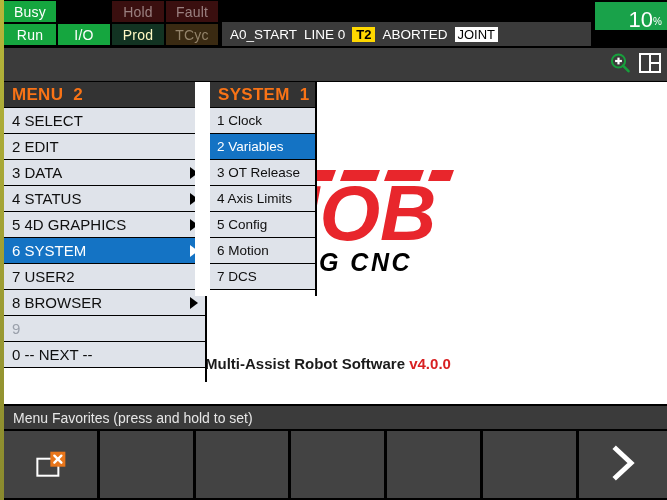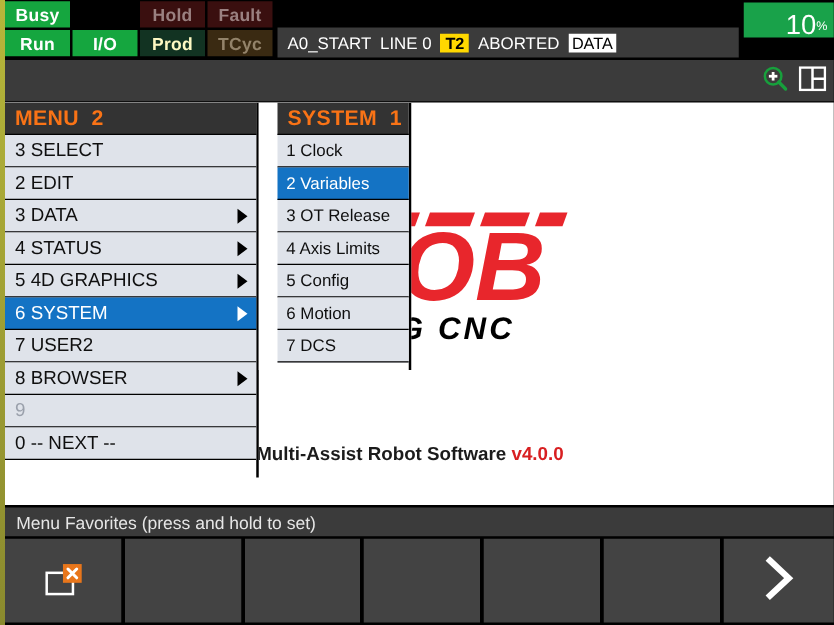--- a/index.html
+++ b/index.html
@@ -45,21 +45,20 @@
     background: #000000;
   }
   .status-grid {
     position: absolute;
     left: 0; top: 1px;
     width: 214px; height: 45px;
     display: grid;
     grid-template-columns: repeat(4, 1fr);
     grid-template-rows: 21px 21px;
     gap: 2px 2px;
-    font-weight: bold;
   }
   .pill {
     display: flex;
     align-items: center;
     justify-content: center;
     font-size: 14px;
     line-height: 1;
     letter-spacing: .2px;
     box-sizing: border-box;
   }
@@ -166,21 +165,21 @@
 
   
   .panel {
     position: absolute;
     top: 0;
     background: #ffffff;
     border-right: 2px solid #000000;
     box-sizing: border-box;
   }
   .panel.menu   { left: 0;   width: 203px; height: 300px; }
-  .panel.submenu{ left: 203px; width: 122px; height: 214px; padding-left: 15px; }
+  .panel.submenu{ left: 191px; width: 122px; height: 214px; padding-left: 15px; }
 
   .panel-head {
     height: 26px;
     background: #333333;
     color: #f97316;
     font-weight: bold;
     font-size: 17px;
     display: flex;
     align-items: center;
     padding-left: 8px;
@@ -275,21 +274,21 @@
       <div class="pill on-green">I/O</div>
       <div class="pill off-green">Prod</div>
       <div class="pill off-brown">TCyc</div>
     </div>
 
     <div class="prog-line">
       <span>A0_START</span>
       <span>LINE 0</span>
       <span class="tag-yellow">T2</span>
       <span>ABORTED</span>
-      <span class="tag-white">DATA</span>
+      <span class="tag-white">JOINT</span>
     </div>
 
     <div class="ovr">
       <div class="num">10</div>
       <div class="pct">%</div>
     </div>
   </div>
 
   <div class="toolbar">
     <div class="toolbar-icons">
@@ -346,21 +345,21 @@
       <span class="vnum">v4.0.0</span>
     </div>
 
     <div class="panel menu">
       <div class="panel-head">
         <span>MENU</span>
         <span class="idx">2</span>
       </div>
 
       <div class="mitem">
-        <span>3 SELECT</span>
+        <span>4 SELECT</span>
       </div>
       <div class="mitem">
         <span>2 EDIT</span>
       </div>
       <div class="mitem">
         <span>3 DATA</span>
         <span class="arrow"></span>
       </div>
       <div class="mitem">
         <span>4 STATUS</span>

